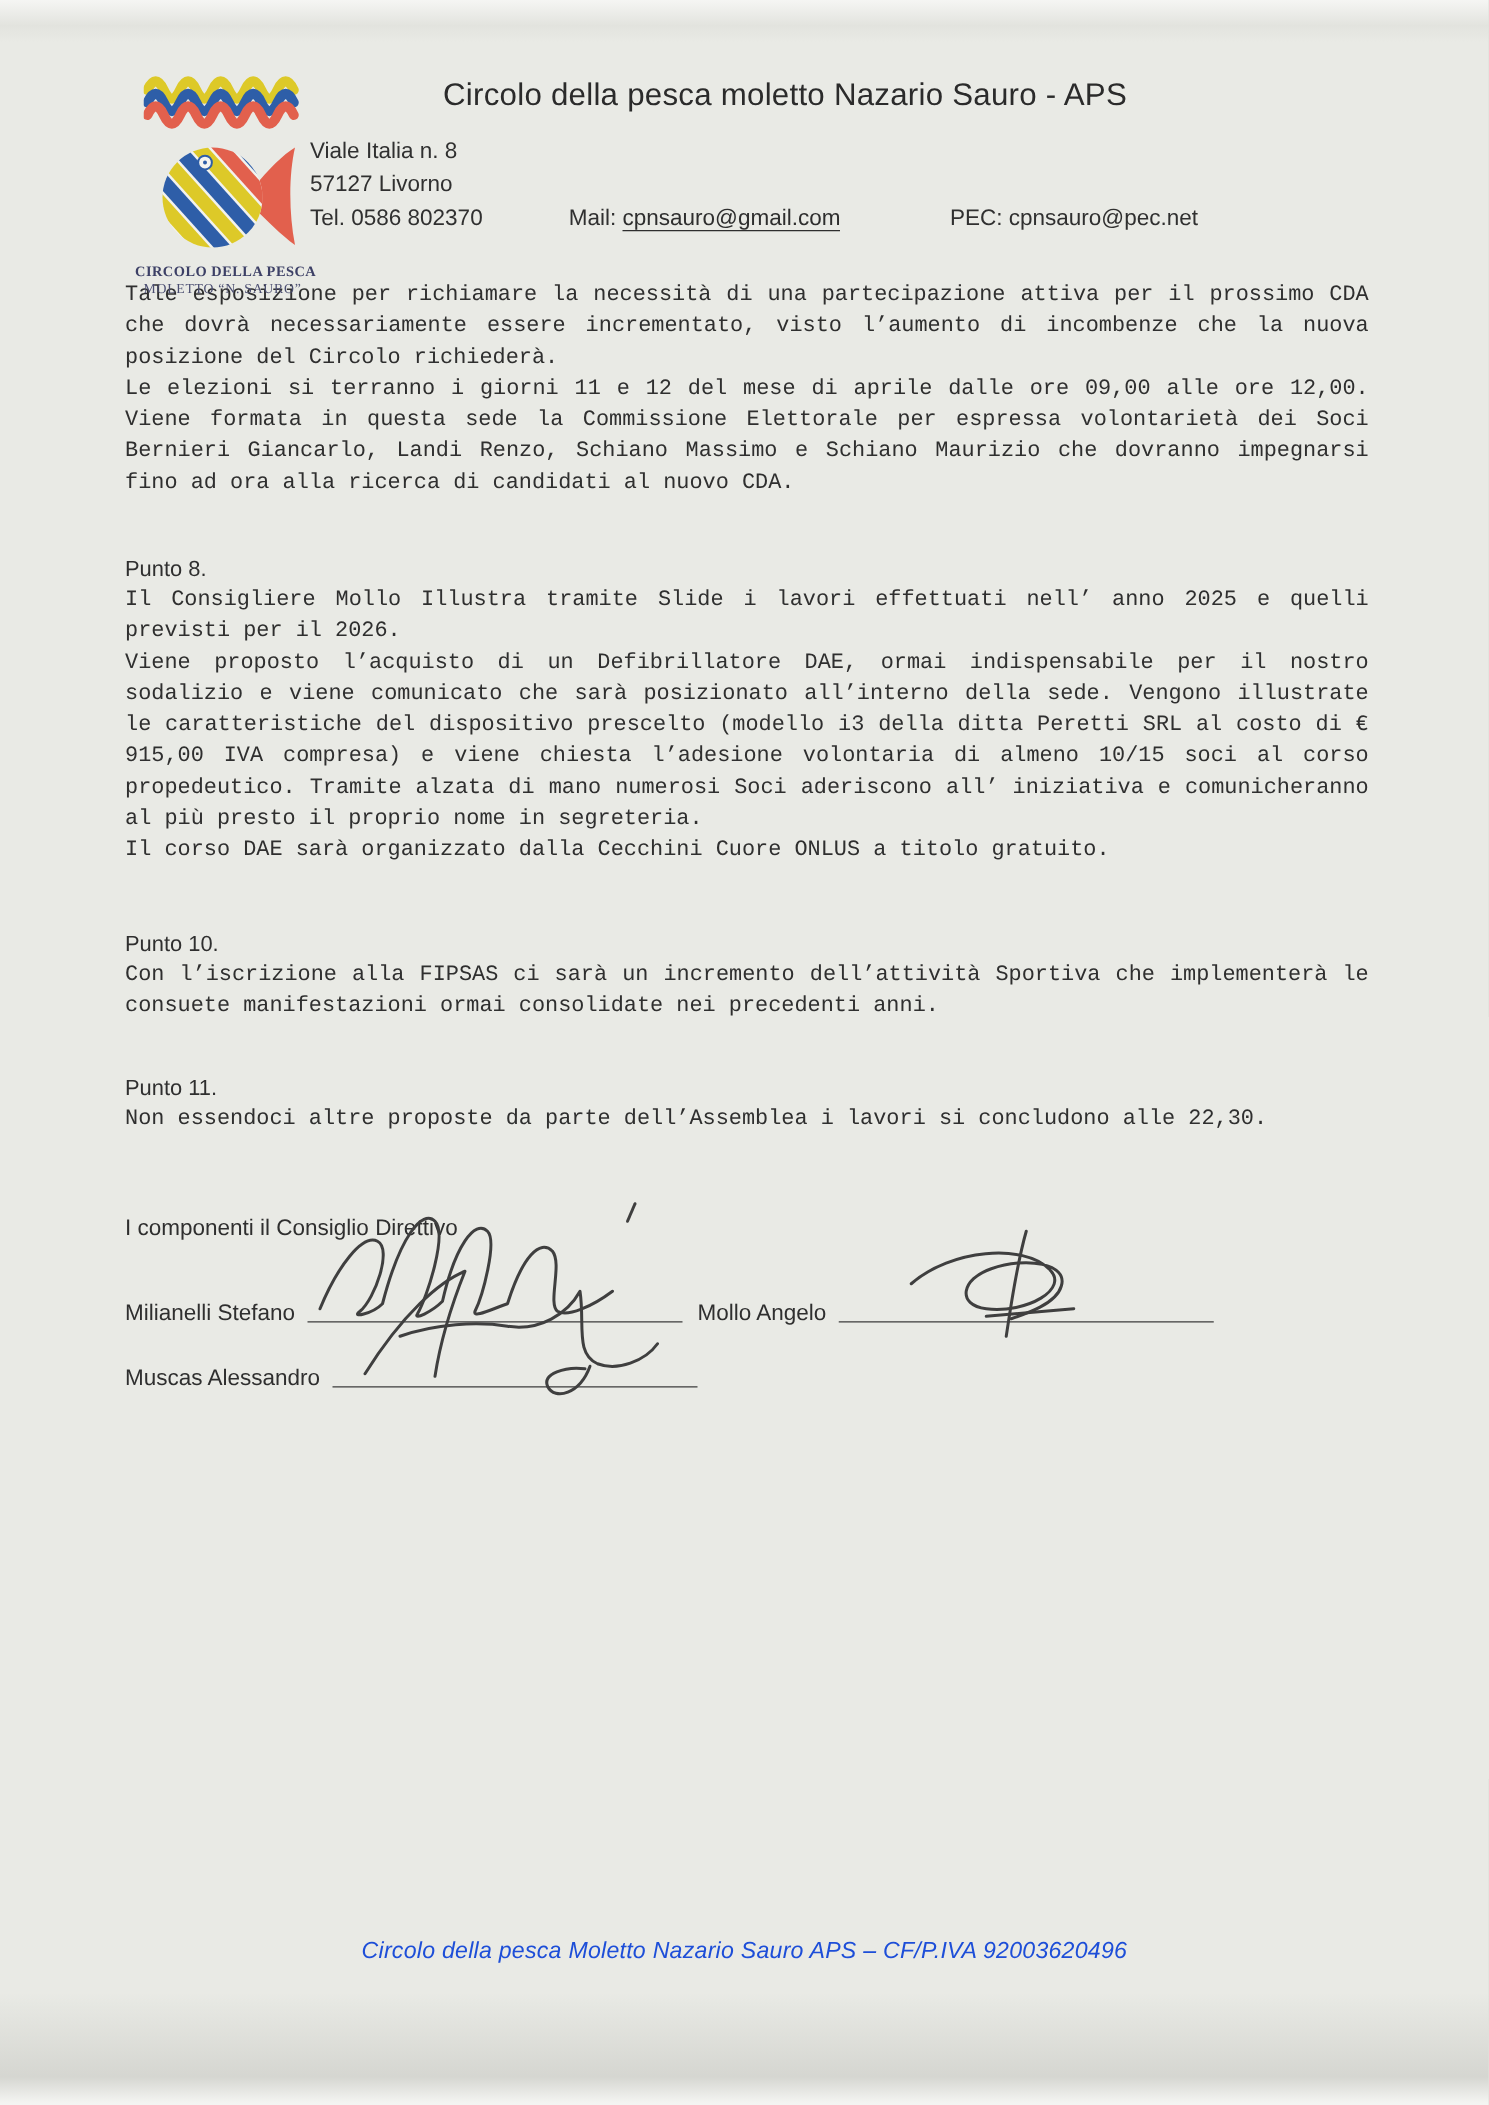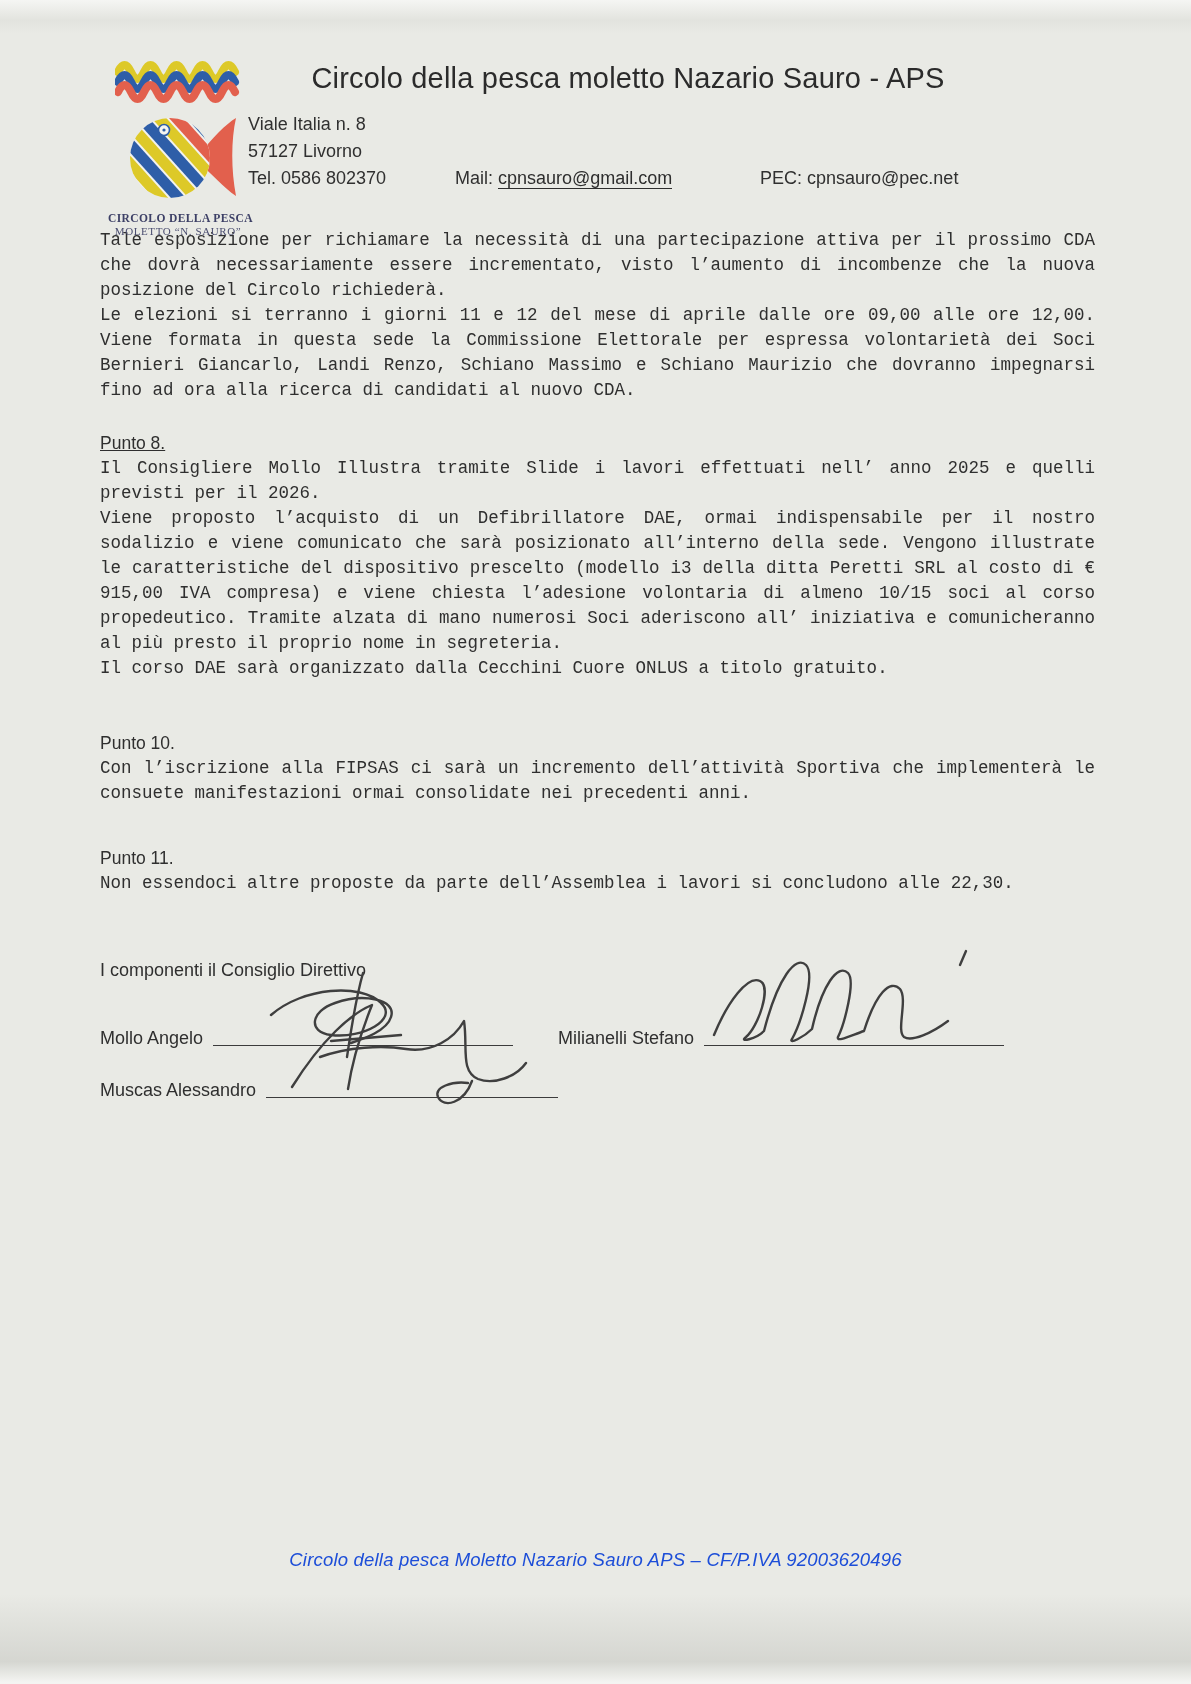--- a/index.html
+++ b/index.html
@@ -36,36 +36,36 @@
   .logo-cap1{
     font-family:"Liberation Serif", serif;font-weight:700;
     font-size:11.5px;letter-spacing:0.4px;color:#3d4066;margin-top:4px;white-space:nowrap;
   }
   .logo-cap2{
     font-family:"Liberation Serif", serif;font-weight:400;
     font-size:11px;letter-spacing:0.6px;color:#4b4e71;margin-top:1px;white-space:nowrap;
   }
   .head-right{margin-left:248px;}
   .title{
-    margin:4px 0 0 0;font-weight:400;font-size:29px;color:#2b2b2b;
+    margin:4px 0 0 0;font-weight:400;font-size:25px;color:#2b2b2b;
     width:760px;text-align:center;letter-spacing:0.2px;
   }
   .addr{margin-top:16px;font-size:18px;line-height:27px;color:#303030;}
   .contact-row{display:flex;align-items:flex-end;}
   .contact-tel{width:207px;}
   .contact-mail{width:305px;}
   .mail-link{color:#2e2e2e;text-decoration:none;border-bottom:1.5px solid #2e2e2e;cursor:pointer;}
   
   .doc-body{
     margin:36px 96px 0 100px;
     font-size:17.5px;line-height:25px;color:#2f2f2f;
   }
   .para{margin:0;text-align:justify;font-family:Liberation Mono, monospace;}
   .punto-title{margin:0;text-align:left;}
-  .mt-sm{margin-top:28px;text-decoration:underline;}
+  .mt-sm{margin-top:44px;}
   .mt-md{margin-top:40px;}
   .mt-lg{margin-top:50px;}
   
   .signatures{margin:64px 96px 0 100px;font-size:18px;color:#2f2f2f;}
   .sig-heading{margin:0 0 38px 0;}
   .sig-grid{
     display:grid;grid-template-columns:458px 1fr;row-gap:22px;
   }
   .sig-cell{display:flex;align-items:flex-end;height:30px;}
   .sig-name{white-space:nowrap;padding-right:10px;}
@@ -154,45 +154,45 @@
     <p class="para">Non essendoci altre proposte da parte dell’Assemblea i lavori si concludono alle 22,30.</p>
   </div>
 
   <div class="signatures">
     <p class="sig-heading">I componenti il Consiglio Direttivo</p>
 
     <div class="sig-grid">
 
 
       <div class="sig-cell">
-        <span class="sig-name">Mollo Angelo</span>
-        <span class="sig-line">
-          <svg width="270" height="110" viewBox="0 0 270 110">
-            <path class="sig-stroke" d="M58,66 C90,38 148,34 168,54 C186,70 150,90 118,86 C94,83 98,62 122,54
-              C150,44 184,50 178,68 C174,82 150,90 138,94"></path>
-            <path class="sig-stroke" d="M150,24 C142,52 138,82 134,108"></path>
-            <path class="sig-stroke" d="M118,92 C140,90 166,88 188,86"></path>
-          </svg>
-        </span>
-      </div>
-
-      <div class="sig-cell">
         <span class="sig-name">Milianelli Stefano</span>
         <span class="sig-line">
           <svg width="280" height="120" viewBox="0 0 280 120">
             <path class="sig-stroke" d="M10,96 C24,62 44,36 56,42 C68,48 54,88 42,98 C34,104 52,100 60,92
               C74,38 92,16 102,26 C112,36 96,86 88,100 C84,106 100,98 108,90 C118,46 134,24 144,34
               C152,42 140,86 134,98 C132,104 148,96 160,92 C172,54 186,40 196,50 C204,60 192,92 200,98
               C208,103 228,94 244,82"></path>
             <path class="sig-stroke" d="M256,26 L262,12"></path>
           </svg>
         </span>
       </div>
 
       <div class="sig-cell">
+        <span class="sig-name">Mollo Angelo</span>
+        <span class="sig-line">
+          <svg width="270" height="110" viewBox="0 0 270 110">
+            <path class="sig-stroke" d="M58,66 C90,38 148,34 168,54 C186,70 150,90 118,86 C94,83 98,62 122,54
+              C150,44 184,50 178,68 C174,82 150,90 138,94"></path>
+            <path class="sig-stroke" d="M150,24 C142,52 138,82 134,108"></path>
+            <path class="sig-stroke" d="M118,92 C140,90 166,88 188,86"></path>
+          </svg>
+        </span>
+      </div>
+
+      <div class="sig-cell">
         <span class="sig-name">Muscas Alessandro</span>
         <span class="sig-line">
           <svg width="280" height="120" viewBox="0 0 280 120">
             <path class="sig-stroke" d="M26,96 C56,48 86,22 106,14 C94,44 86,72 82,98"></path>
             <path class="sig-stroke" d="M54,66 C82,56 116,54 140,58 C166,62 188,48 198,30 C202,56 194,80 212,88
               C228,94 250,86 260,72"></path>
             <path class="sig-stroke" d="M206,90 C198,112 178,118 172,106 C168,96 186,90 202,92"></path>
           </svg>
         </span>
       </div>

